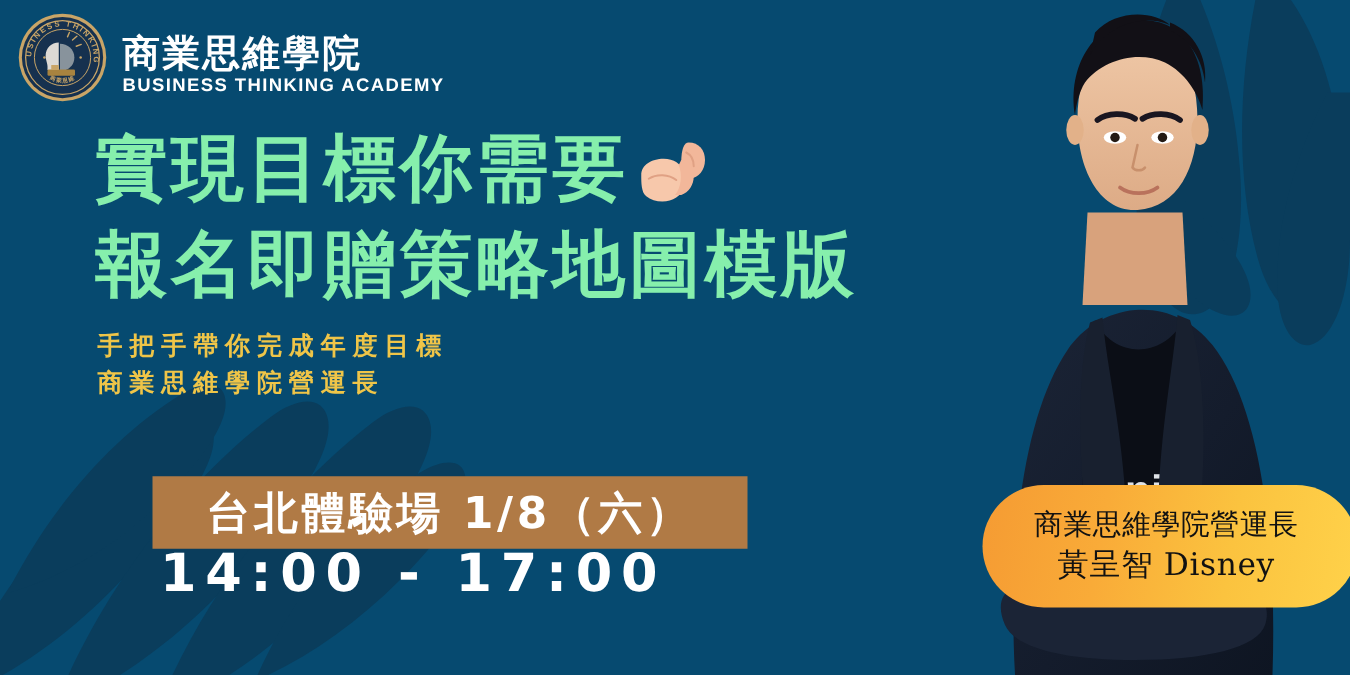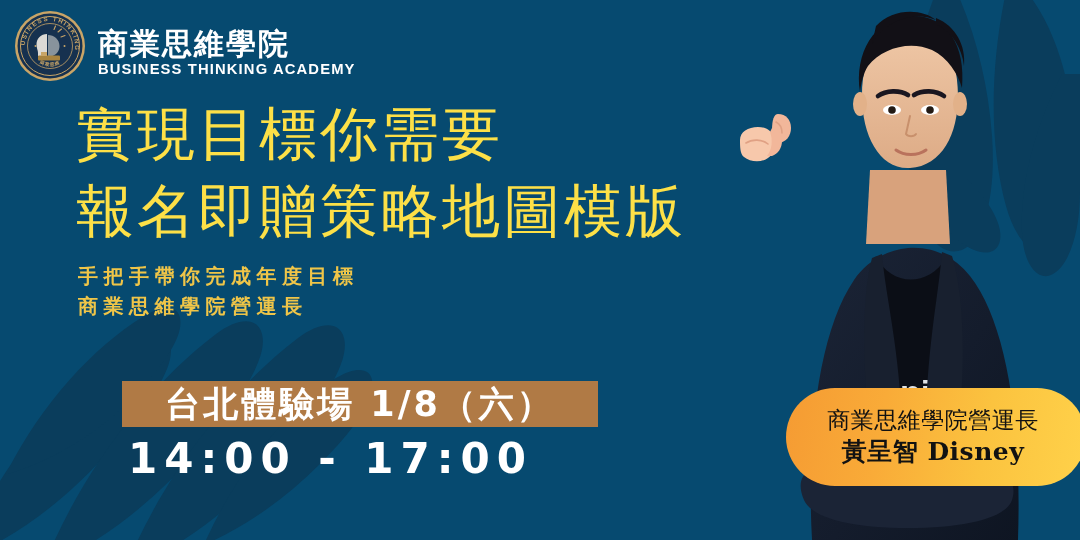--- a/index.html
+++ b/index.html
@@ -74,28 +74,27 @@
   
   .headline {
     position: absolute;
     left: 76px;
     top: 96px;
     width: 720px;
   }
   .headline-line {
     display: flex;
     align-items: center;
-    color: #fde047;
+    color: #86efac;
     font-size: 58px;
-    font-weight: 400;
+    font-weight: 700;
     letter-spacing: 3px;
     line-height: 1.32;
     white-space: nowrap;
     font-family: "DejaVu Sans", "Liberation Sans", sans-serif;
-    justify-content: space-between;
   }
   .headline-line .emoji-arm {
     display: inline-block;
     width: 62px;
     height: 56px;
     margin-left: 4px;
     position: relative;
     top: 2px;
   }
 
@@ -114,21 +113,21 @@
     white-space: nowrap;
     font-family: "DejaVu Sans", "Liberation Sans", sans-serif;
   }
 
   
   .session-badge {
     position: absolute;
     left: 122px;
     top: 381px;
     width: 476px;
-    height: 46px;
+    height: 58px;
     background: #b07a45;
     display: flex;
     align-items: center;
     justify-content: center;
   }
   .session-badge-text {
     color: #ffffff;
     font-size: 35px;
     font-weight: 700;
     letter-spacing: 3px;
@@ -180,21 +179,21 @@
     font-size: 23px;
     font-weight: 400;
     letter-spacing: 0.5px;
     line-height: 1.18;
     white-space: nowrap;
     font-family: "DejaVu Serif", "Liberation Serif", serif;
   }
   .plate-name {
     color: #121212;
     font-size: 25px;
-    font-weight: 700;
+    font-weight: 400;
     letter-spacing: 0.5px;
     line-height: 1.2;
     white-space: nowrap;
     margin-top: 3px;
     font-family: "DejaVu Serif", "Liberation Serif", serif;
   }
 </style>
 </head>
 <body>
 

